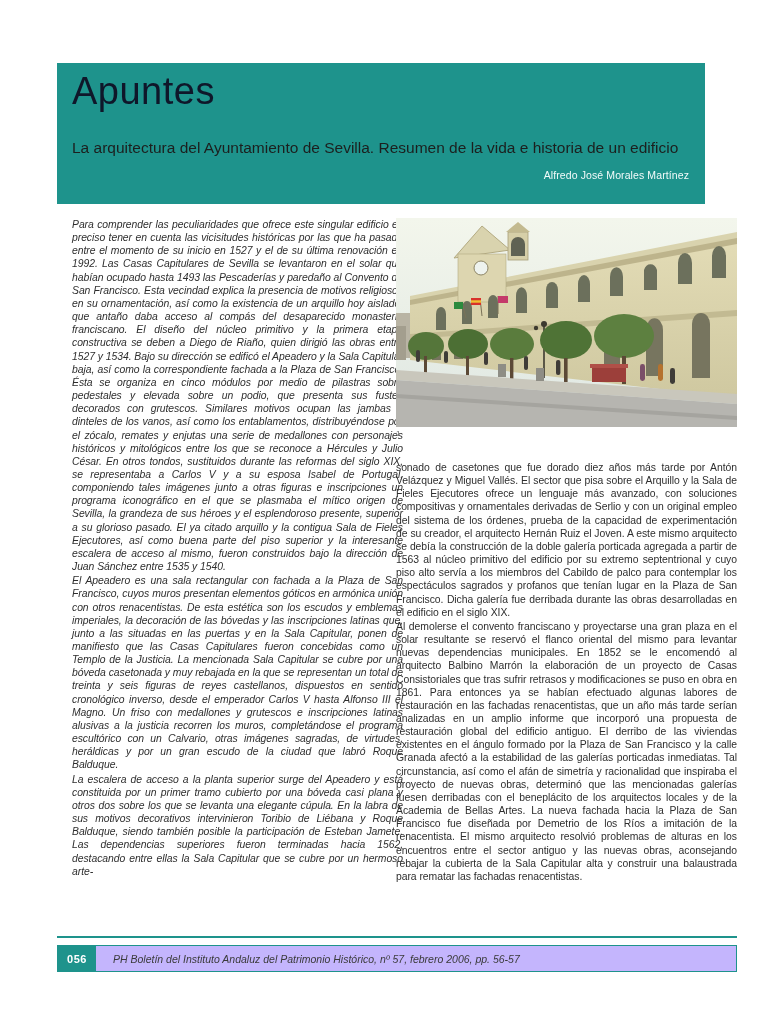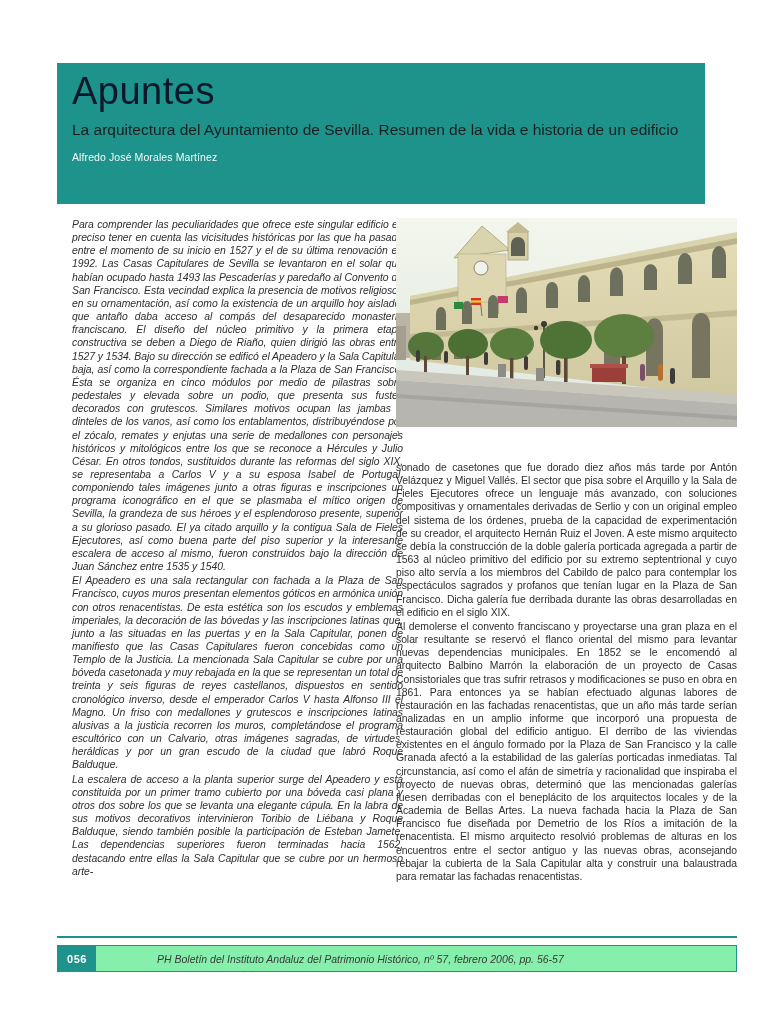--- a/index.html
+++ b/index.html
@@ -18,26 +18,27 @@
   
   .masthead{
     position:absolute;left:57px;top:63px;width:648px;height:141px;
     background:var(--teal);padding:6px 16px 0 15px;
   }
   .masthead .title{
     color:#0f172a;font-size:38px;line-height:44px;font-weight:400;
     letter-spacing:0.5px;
   }
   .masthead .subtitle{
-    margin-top:6px;color:#1c1f1e;font-size:15.5px;line-height:21px;
+    margin-top:24px;color:#1c1f1e;font-size:15.5px;line-height:21px;
     font-weight:400;max-width:620px;
   }
   .masthead .byline{
     margin-top:11px;color:#f2fbfa;font-size:10.5px;line-height:13px;
     letter-spacing:0.1px;
+    text-align:right;
   }
 
   
   .col{
     position:absolute;top:218px;
     font-size:10.4px;line-height:13.15px;color:var(--ink);
     text-align:justify;letter-spacing:-0.05px;
   }
   .col p + p{margin-top:1px;}
   .col-left{left:72px;width:331px;font-style:italic;}
@@ -51,30 +52,30 @@
   }
   .col-right .first-para{margin-top:22px;}
 
   
   .footer-rule{
     position:absolute;left:57px;top:936px;width:680px;height:2px;
     background:var(--teal);
   }
   .footer-bar{
     position:absolute;left:57px;top:945px;width:680px;height:27px;
-    border:1px solid var(--teal);display:flex;align-items:stretch;background:#86efac;
+    border:1px solid var(--teal);display:flex;align-items:stretch;background:#c4b5fd;
   }
   .footer-bar .pageno{
     width:38px;background:var(--teal);color:#ffffff;
     display:flex;align-items:center;justify-content:center;
     font-size:11px;font-weight:700;letter-spacing:0.5px;
   }
   .footer-bar .credit{
     flex:1;display:flex;align-items:center;padding-left:17px;
-    font-style:italic;font-size:10.5px;color:#3a3a3a;margin-left:44px;
+    font-style:italic;font-size:10.5px;color:#3a3a3a;
   }
 </style>
 </head>
 <body>
 
 <div class="page">
 
   <header class="masthead">
     <div class="title">Apuntes</div>
     <div class="subtitle">La arquitectura del Ayuntamiento de Sevilla. Resumen de la vida e historia de un edificio</div>

